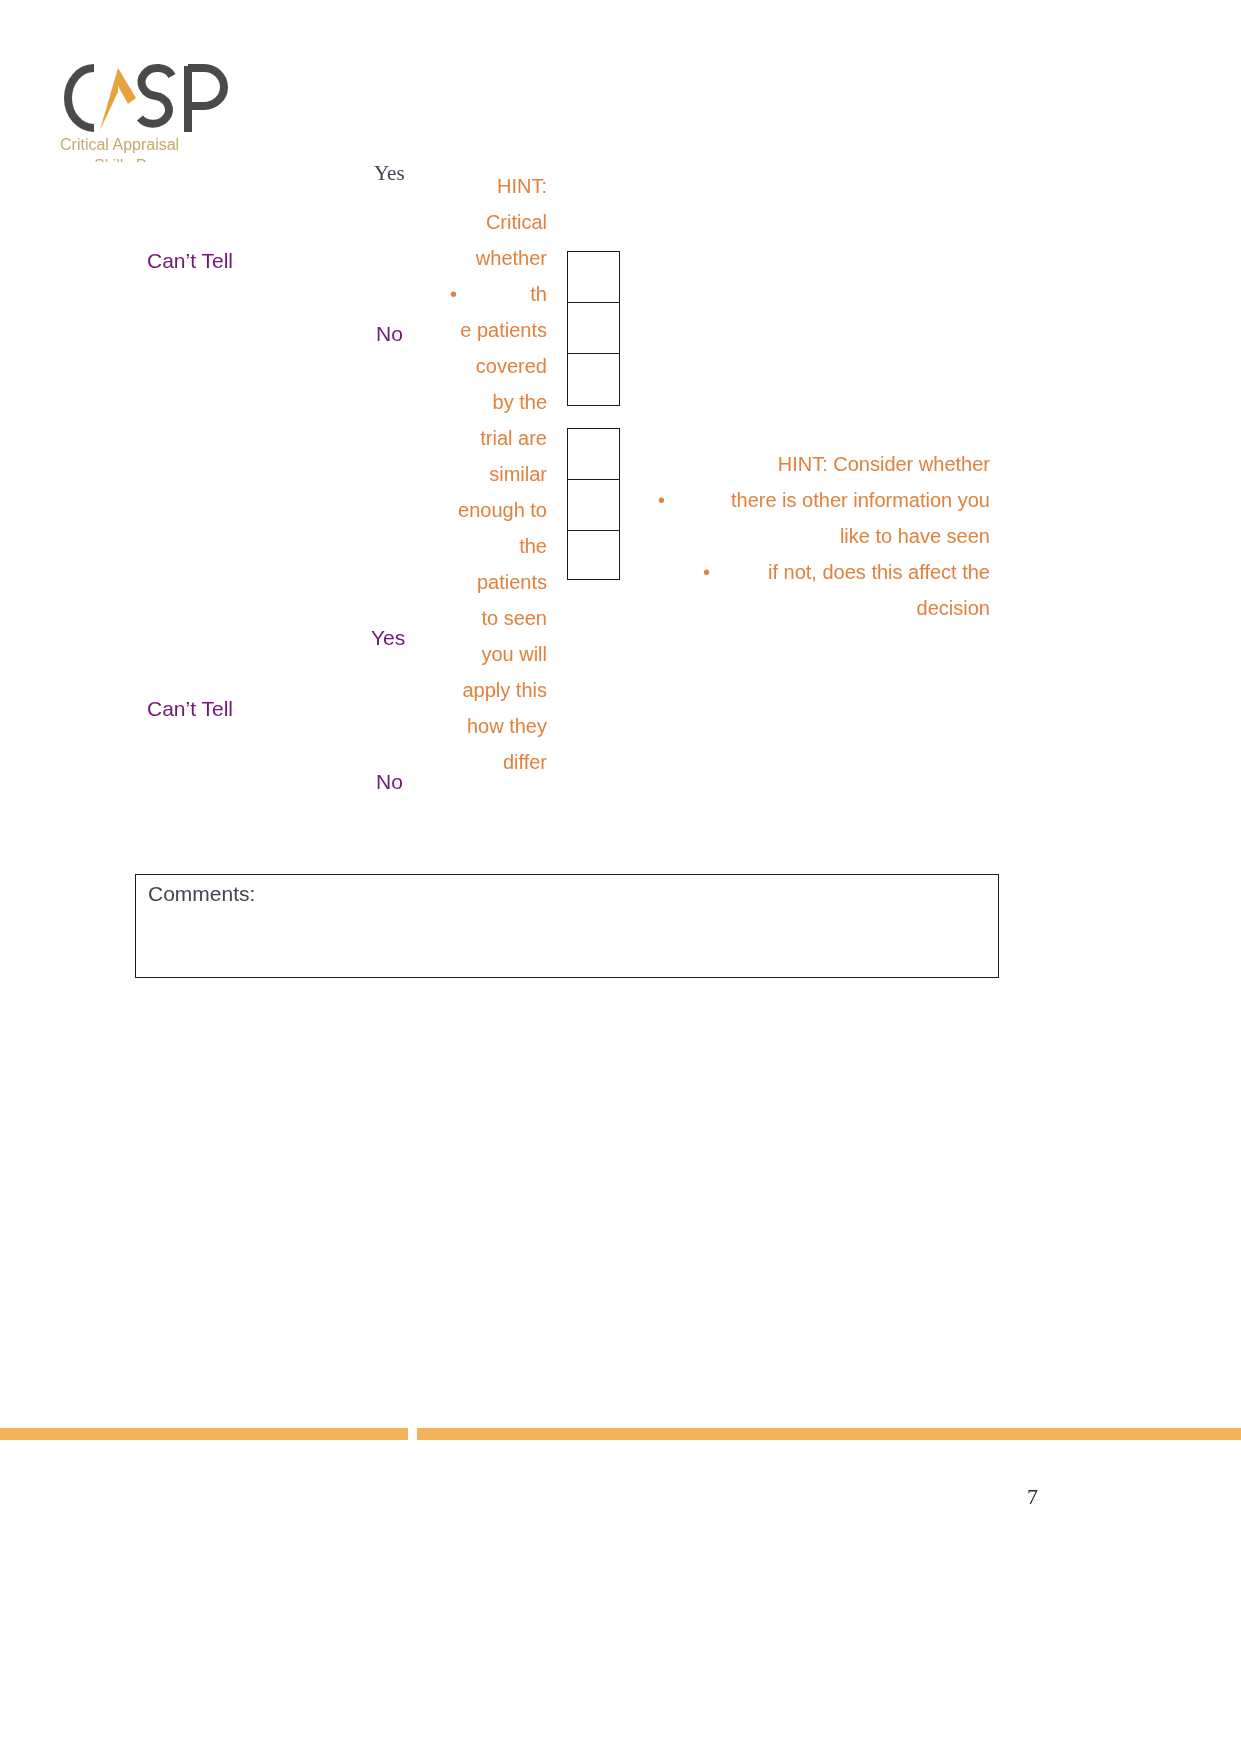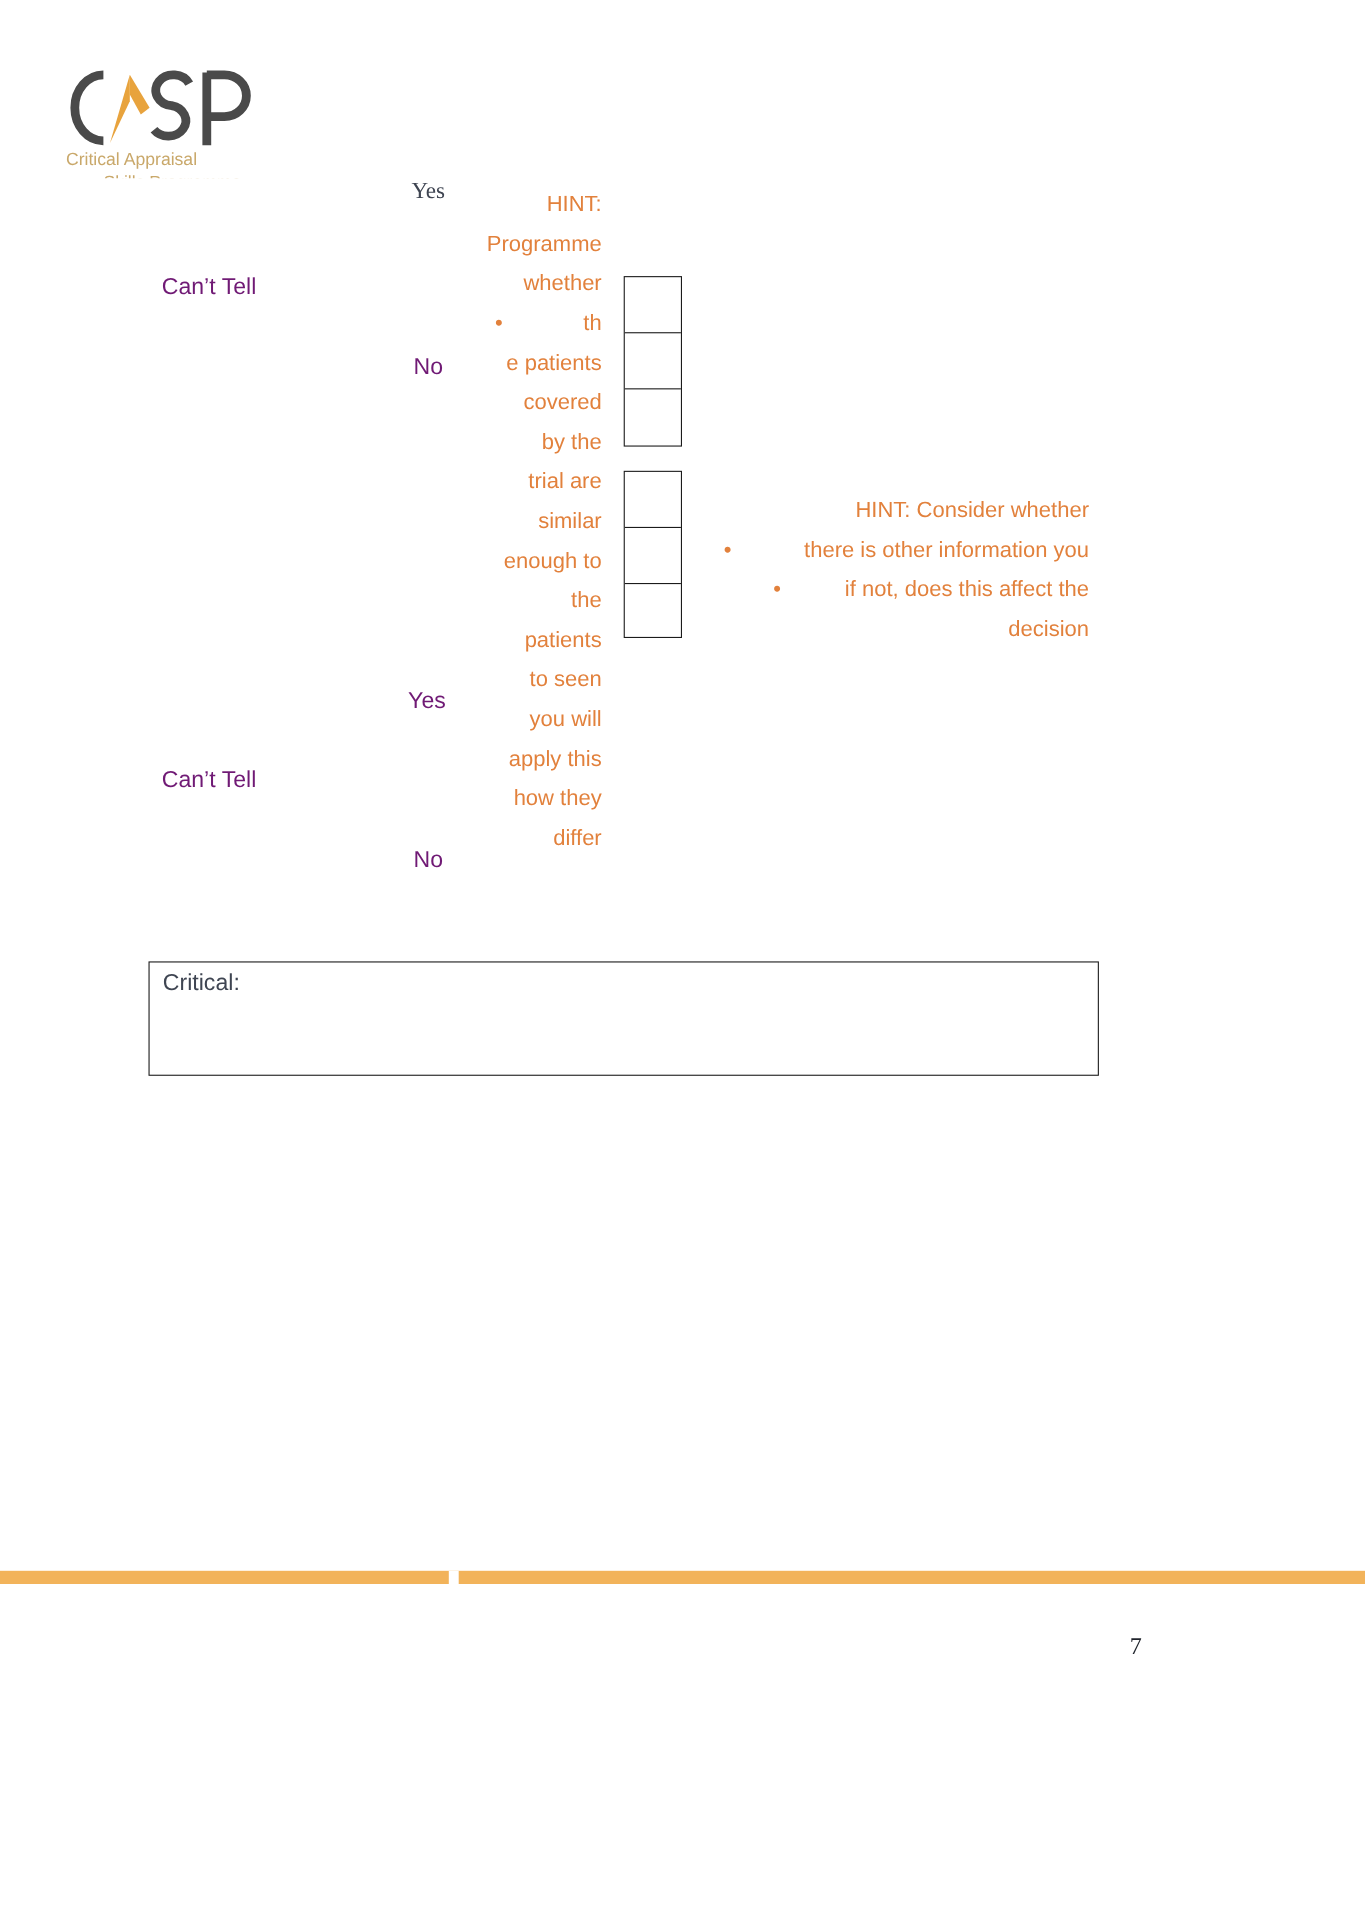--- a/index.html
+++ b/index.html
@@ -185,58 +185,59 @@
   <div class="abs opt" style="left:376px; top:323px;">No</div>
 
   <div class="abs opt" style="left:371px; top:627px;">Yes</div>
 
   <div class="abs opt" style="left:147px; top:698px;">Can’t Tell</div>
 
   <div class="abs opt" style="left:376px; top:771px;">No</div>
 
   <div id="hint-column">
       <span class="line"><span>HINT:</span></span>
-      <span class="line"><span>Programme</span></span>
+      <span class="line"><span>Critical</span></span>
       <span class="line"><span>whether</span></span>
       <span class="bulletline"><span class="bul">•</span><span>th</span></span>
       <span class="line"><span>e patients</span></span>
       <span class="line"><span>covered</span></span>
       <span class="line"><span>by the</span></span>
       <span class="line"><span>trial are</span></span>
       <span class="line"><span>similar</span></span>
       <span class="line"><span>enough to</span></span>
       <span class="line"><span>the</span></span>
       <span class="line"><span>patients</span></span>
       <span class="line"><span>to seen</span></span>
       <span class="line"><span>you will</span></span>
       <span class="line"><span>apply this</span></span>
       <span class="line"><span>how they</span></span>
       <span class="line"><span>differ</span></span>
     </div>
 
   <div id="hint-right">
       <span class="line"><span>HINT: Consider whether</span></span>
       <span class="bulletline"><span class="bul" style="left: 10px;">•</span><span>there is other information you</span></span>
+      <span class="line"><span>like to have seen</span></span>
       <span class="bulletline"><span class="bul" style="left: 55px;">•</span><span>if not, does this affect the</span></span>
       <span class="line"><span>decision</span></span>
     </div>
 
   <div class="cbstack" id="cbstack-1" style="left:567px; top:251px; width:53px; height:155px;">
     <div class="cell"></div>
     <div class="cell"></div>
     <div class="cell"></div>
   </div>
 
   <div class="cbstack" id="cbstack-2" style="left:567px; top:428px; width:53px; height:152px;">
     <div class="cell"></div>
     <div class="cell"></div>
     <div class="cell"></div>
   </div>
 
   <div id="comments-box">
-    <div id="comments-label">Critical:</div>
+    <div id="comments-label">Comments:</div>
   </div>
 
   <div id="footer-rule"></div>
   <div id="footer-rule-gap"></div>
   <div id="page-number">7</div>
 
 </div>
 
 </body></html>

